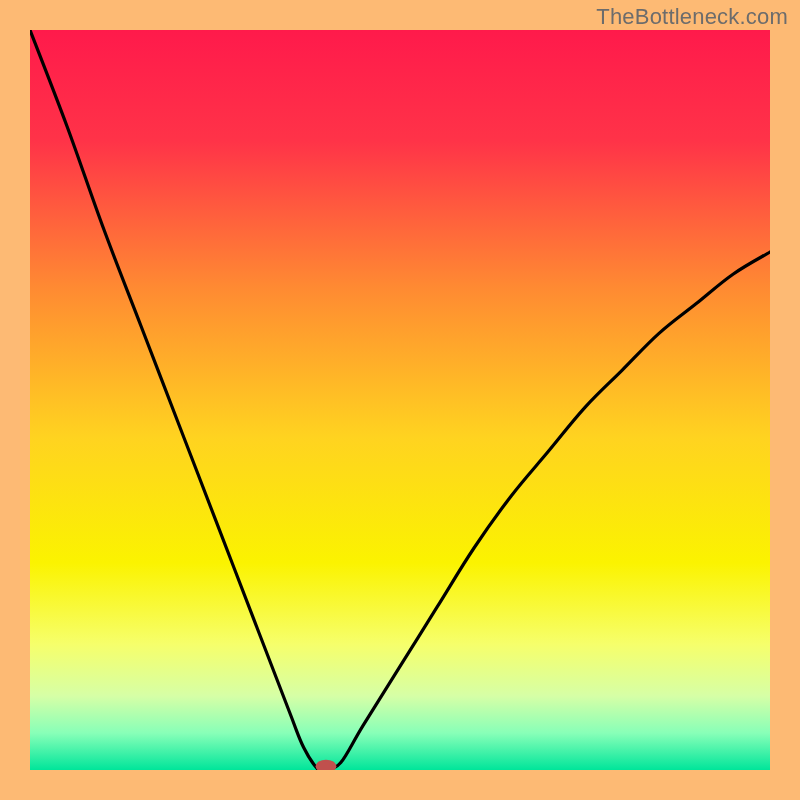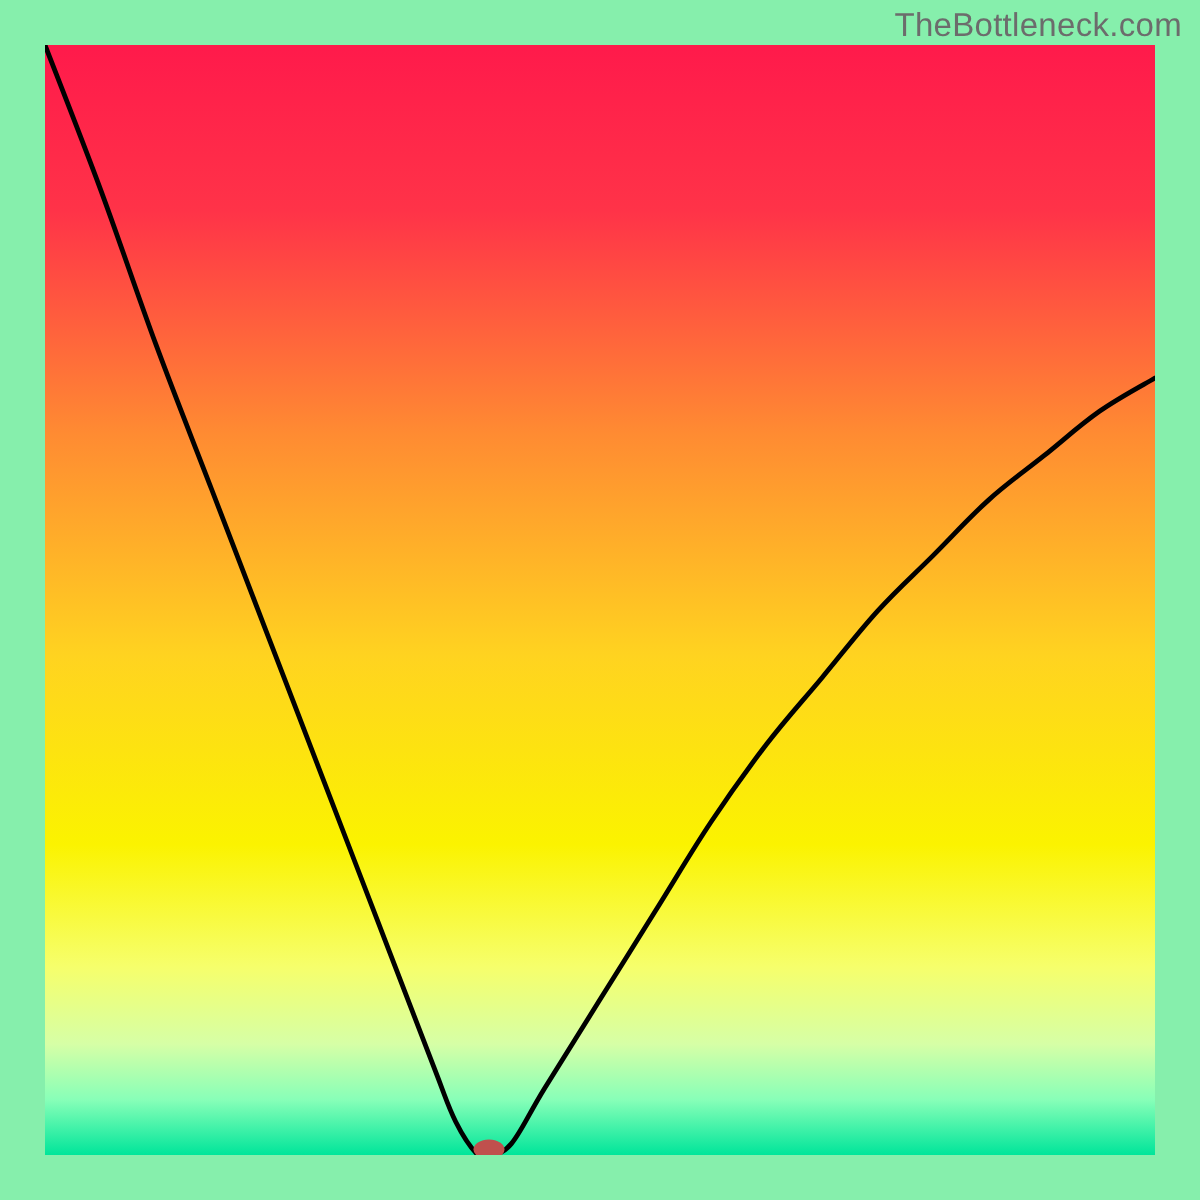--- a/index.html
+++ b/index.html
@@ -8,21 +8,21 @@
     width: 800px;
     height: 800px;
     overflow: hidden;
     background: #000;
     font-family: Arial, Helvetica, sans-serif;
   }
   .frame {
     position: relative;
     width: 800px;
     height: 800px;
-    background: #86efac;
+    background: #fdba74;
   }
   .plot {
     position: absolute;
     left: 30px;
     top: 30px;
     width: 740px;
     height: 740px;
     overflow: hidden;
   }
   .plot svg {

